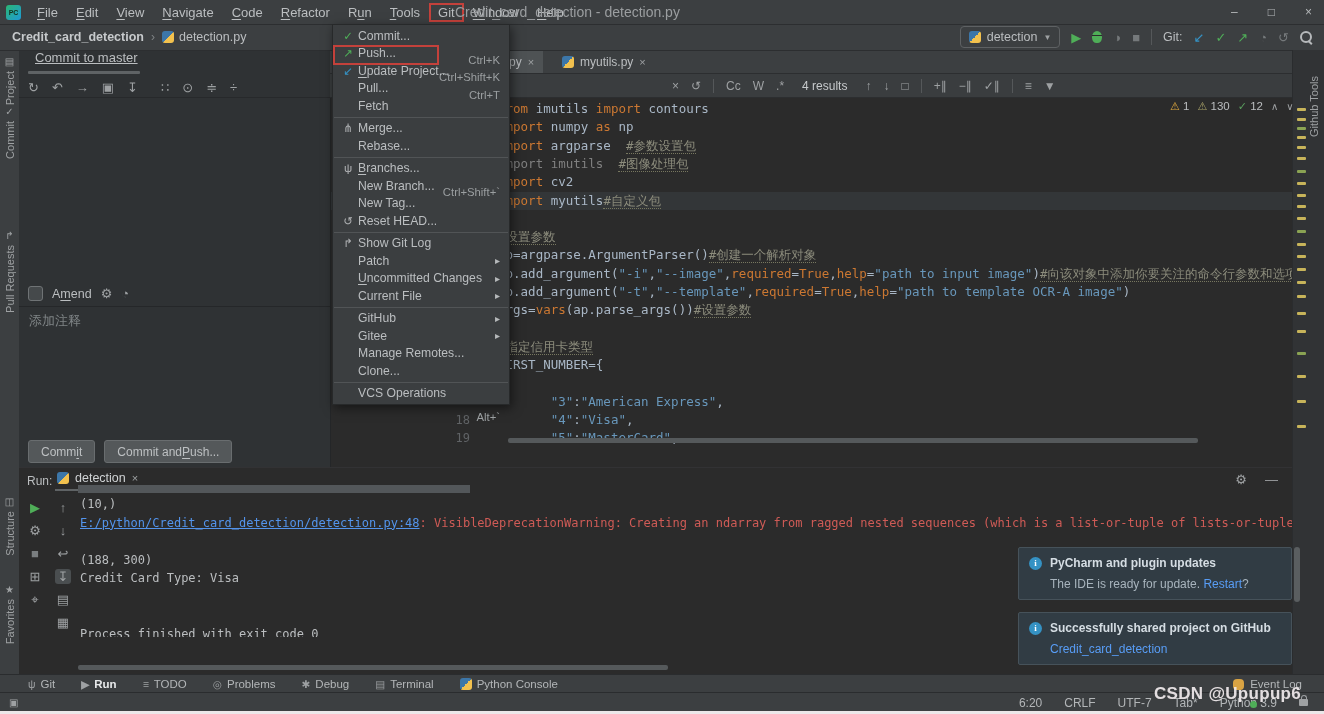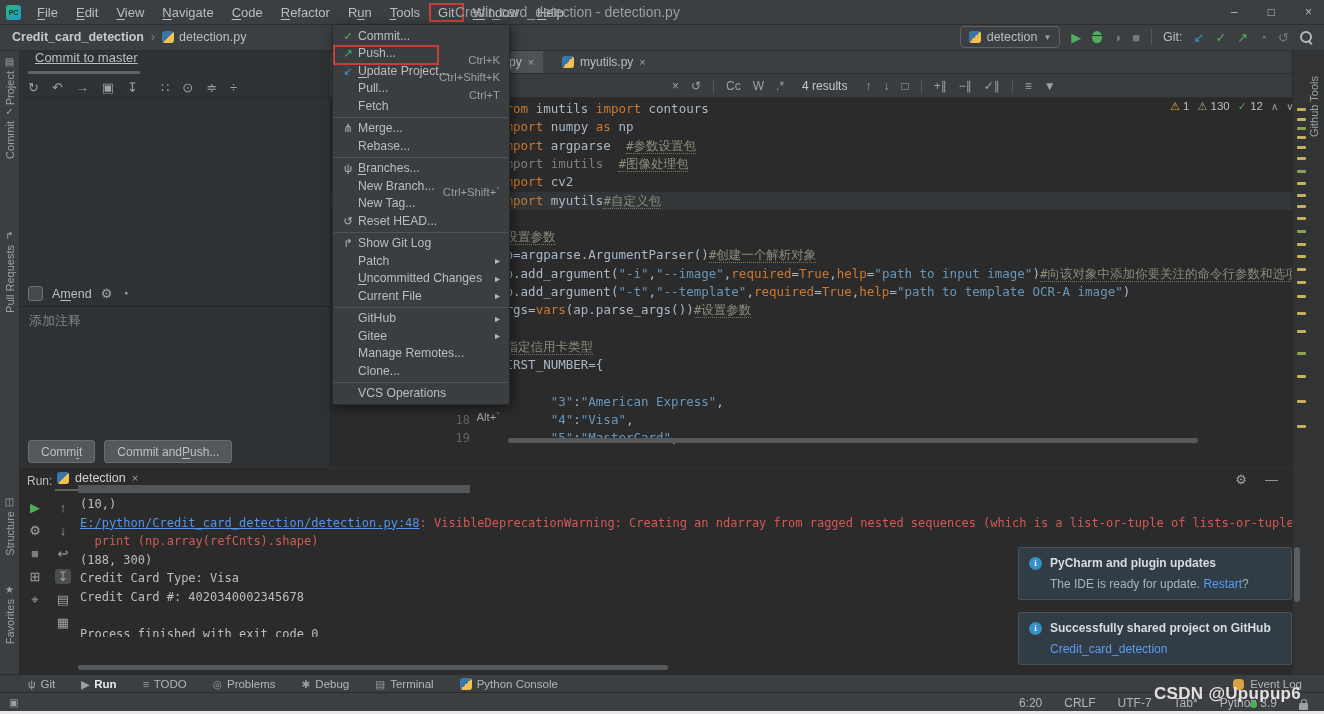--- a/index.html
+++ b/index.html
@@ -115,21 +115,21 @@
 
   
   .tw-bar{position:absolute;left:0;top:674px;right:0;height:18px;background:#3c3f41;border-top:1px solid #2a2c2e;display:flex;align-items:center;padding-left:28px;gap:26px;z-index:20;}
   .tw-item{display:flex;align-items:center;gap:5px;font-size:11.5px;color:#b3b6b8;white-space:nowrap;}
   .tw-item.active{color:#e8eaeb;font-weight:bold;}
   .tw-ico{font-size:10.5px;color:#9ea1a3;}
   .event-log{position:absolute;right:22px;display:flex;align-items:center;gap:6px;font-size:11.5px;color:#b3b6b8;}
   .badge{width:11px;height:11px;border-radius:4px;background:#d9a343;flex:none;}
   .statusbar{position:absolute;left:0;top:692px;right:0;height:19px;background:#3c3f41;border-top:1px solid #2a2c2e;display:flex;align-items:center;font-size:12px;color:#b3b6b8;z-index:20;}
   .sb-left-ico{margin:0 10px 0 9px;color:#9ea1a3;font-size:10px;}
-  .sb-right{position:absolute;right:16px;display:flex;gap:22px;align-items:flex-end;}
+  .sb-right{position:absolute;right:16px;display:flex;gap:22px;align-items:flex-start;}
   .lock{position:relative;width:9px;height:7px;background:#9ea1a3;border-radius:1px;margin-top:3px;}
   .lock::before{content:'';position:absolute;top:-4px;left:1.5px;width:4px;height:4px;border:1.5px solid #9ea1a3;border-bottom:none;border-radius:3px 3px 0 0;}
   .watermark{position:absolute;left:1154px;top:684px;font-size:17px;font-weight:bold;color:rgba(242,235,238,.92);letter-spacing:.3px;z-index:60;}
   .wm-dot{position:absolute;left:1250px;top:701px;width:7px;height:7px;border-radius:50%;background:#4fae58;z-index:59;}
   .bottom-strip{position:absolute;left:0;top:711px;right:0;height:3px;background:#ece7e9;z-index:55;}
 </style>
 </head>
 <body>
 
 <div id="app">
@@ -354,24 +354,22 @@
         <span>↓</span>
         <span>↩</span>
         <span class="sel-ic">↧</span>
         <span>▤</span>
         <span>▦</span>
       </div>
     <div class="console-strip"></div>
     <div class="console">
         <div class="co-line" style="top: 0px;"><span class="co-txt">(10,)</span></div>
         <div class="co-line" style="top: 18.6px;"><span class="co-lnk">E:/python/Credit_card_detection/detection.py:48</span><span class="co-err">: VisibleDeprecationWarning: Creating an ndarray from ragged nested sequences (which is a list-or-tuple of lists-or-tuples-or ndarr</span></div>
-        <div class="co-line" style="top: 37.2px;"><span class="co-err">  print (np.array(refCnts).shape)</span></div>
         <div class="co-line" style="top: 55.8px;"><span class="co-txt">(188, 300)</span></div>
         <div class="co-line" style="top: 74.4px;"><span class="co-txt">Credit Card Type: Visa</span></div>
-        <div class="co-line" style="top: 93px;"><span class="co-txt">Credit Card #: 4020340002345678</span></div>
         <div class="co-line" style="top: 111.6px;"></div>
         <div class="co-line" style="top: 130.2px;"><span class="co-txt">Process finished with exit code 0</span></div>
       </div>
     <div class="run-hscroll"></div>
   </div>
 
   <div class="notif" style="top:547px">
     <div class="notif-title">
       <span class="info-ico">i</span>
       <span>PyCharm and plugin updates</span>

